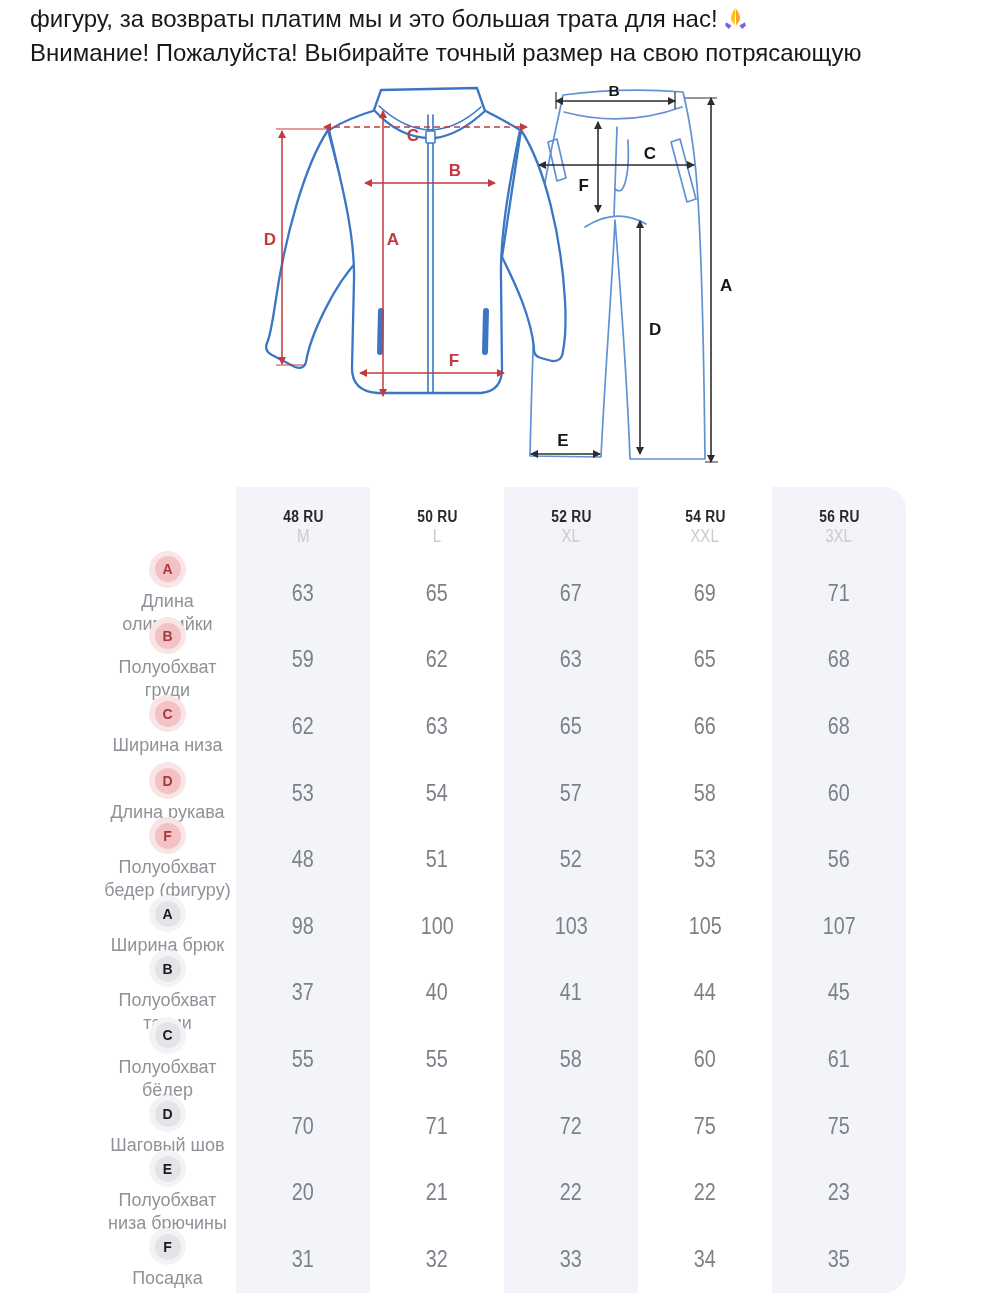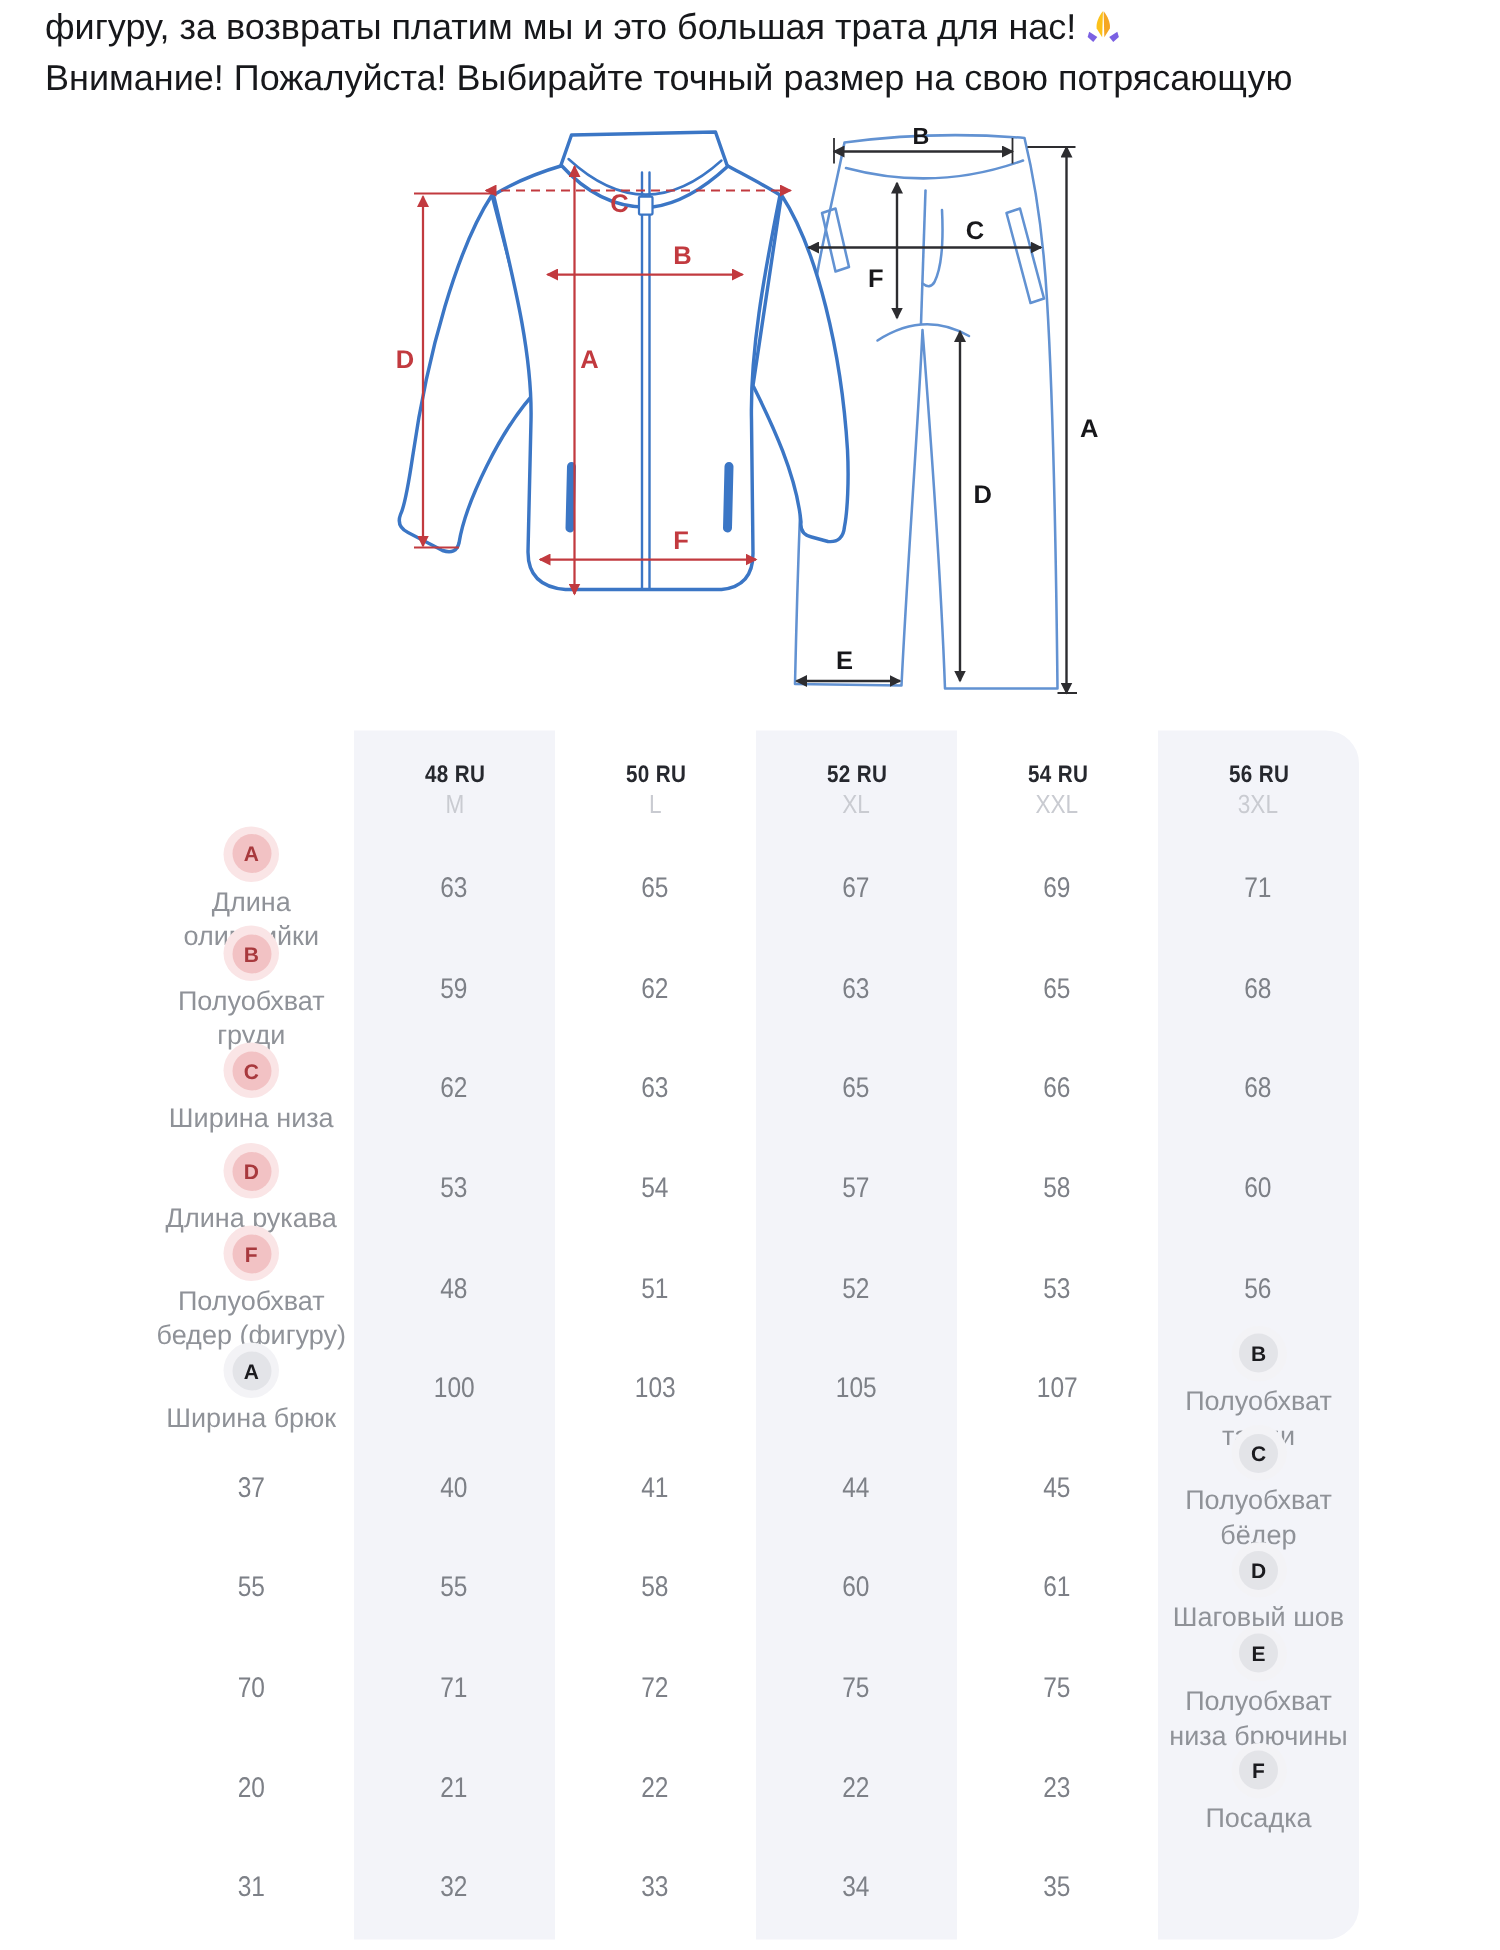--- a/index.html
+++ b/index.html
@@ -20,21 +20,21 @@
   .table-wrap{position:absolute;left:99px;top:487px;width:807px;height:806px;}
   .stripe{position:absolute;top:0;height:100%;width:134px;background:#f3f4f9;}
   .s1{left:137px}.s2{left:405px}.s3{left:673px;border-radius:0 22px 22px 0;}
   .grid{position:relative;display:grid;grid-template-columns:137px repeat(5,134px);
         grid-template-rows:73px repeat(11,66.6px);}
   .cell{display:flex;align-items:center;justify-content:center;}
   .head-cell{flex-direction:column;justify-content:flex-start;padding-top:21px;text-align:right;}
   .size{font-size:16px;font-weight:bold;color:#26282e;letter-spacing:.3px;}
   .intl{font-size:17.5px;color:#c9cbd1;margin-top:0;}
   .cond{display:inline-block;transform:scaleX(.86);}
-  .value-cell{font-size:19px;color:#7d8087;}
+  .value-cell{font-size:23px;color:#7d8087;}
   .label-cell{flex-direction:column;justify-content:center;overflow:visible;}
   .badge{width:37px;height:37px;border-radius:50%;display:flex;align-items:center;justify-content:center;flex:0 0 auto;}
   .badge .inner{width:26px;height:26px;border-radius:50%;display:flex;align-items:center;
                 justify-content:center;font-weight:bold;font-size:14px;}
   .badge.jacket{background:#fae5e6;}
   .badge.jacket .inner{background:#f2c2c4;color:#a8393d;}
   .badge.pants{background:#f3f3f6;}
   .badge.pants .inner{background:#e3e4e8;color:#1b1b1f;}
   .caption{margin-top:2px;font-size:18px;line-height:1.28;color:#8f9298;text-align:center;max-width:137px;}
 </style>
@@ -272,20 +272,23 @@
         </div>
         <div class="cell label-cell">
           <div class="badge pants">
             <span class="inner">
               <span>A</span>
             </span>
           </div>
           <div class="caption">Ширина брюк</div>
         </div>
         <div class="cell value-cell">
+          <span class="cond">98</span>
+        </div>
+        <div class="cell value-cell">
           <span class="cond">100</span>
         </div>
         <div class="cell value-cell">
           <span class="cond">103</span>
         </div>
         <div class="cell value-cell">
           <span class="cond">105</span>
         </div>
         <div class="cell value-cell">
           <span class="cond">107</span>

